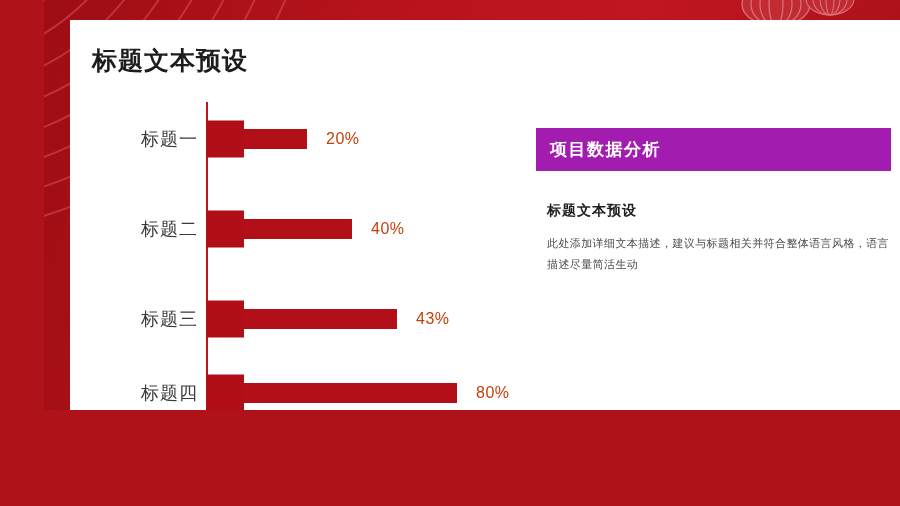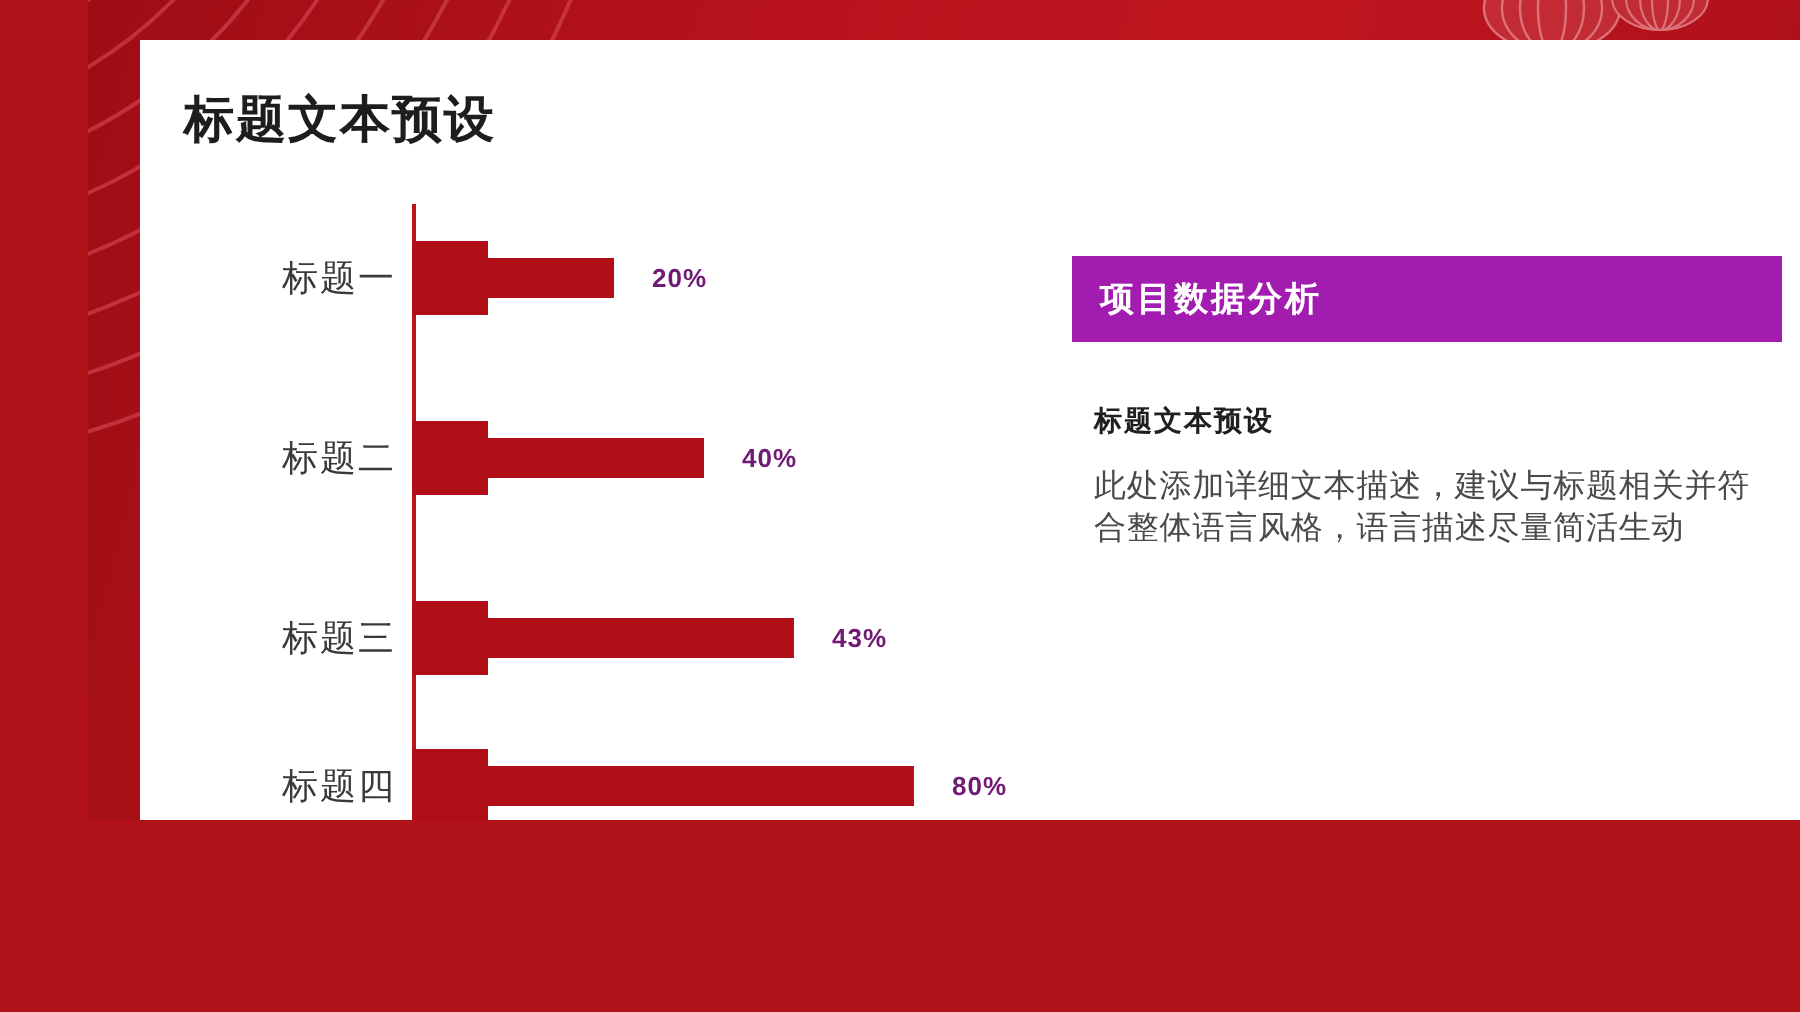--- a/index.html
+++ b/index.html
@@ -42,38 +42,38 @@
   .bar-head{
     position:absolute;left:102px;top:50%;transform:translateY(-50%);
     width:38px;height:37px;background:#B00F17;
   }
   .bar-stem{
     position:absolute;top:50%;transform:translateY(-50%);
     height:20px;background:#B20F18;
   }
   .bar-value{
     position:absolute;top:50%;transform:translateY(-50%);
-    font-size:13px;color:#701a75;white-space:nowrap;letter-spacing:0.5px;font-weight:bold;
+    font-size:16px;color:#c2410c;white-space:nowrap;letter-spacing:0.5px;
   }
 
   
   .panel{position:absolute;left:492px;top:128px;width:355px;}
   .panel-banner{
     width:355px;height:43px;background:#a21caf;
     display:flex;align-items:center;
   }
   .panel-banner-text{
     margin-left:14px;color:#ffffff;font-size:17px;font-weight:bold;letter-spacing:1.5px;
   }
   .panel-body{margin-top:29px;margin-left:11px;}
   .panel-heading{
     font-size:14px;font-weight:bold;color:#1f1f1f;letter-spacing:1px;line-height:20px;
   }
   .panel-desc{
-    margin-top:13px;font-size:16px;color:#4a4a4a;line-height:21px;
+    margin-top:13px;font-size:11px;color:#4a4a4a;line-height:21px;
     letter-spacing:0.4px;width:342px;
   }
 </style>
 </head>
 <body>
 
 <div class="slide">
 
   <div class="bg-base"></div>
   <div class="bg-grad"></div>

